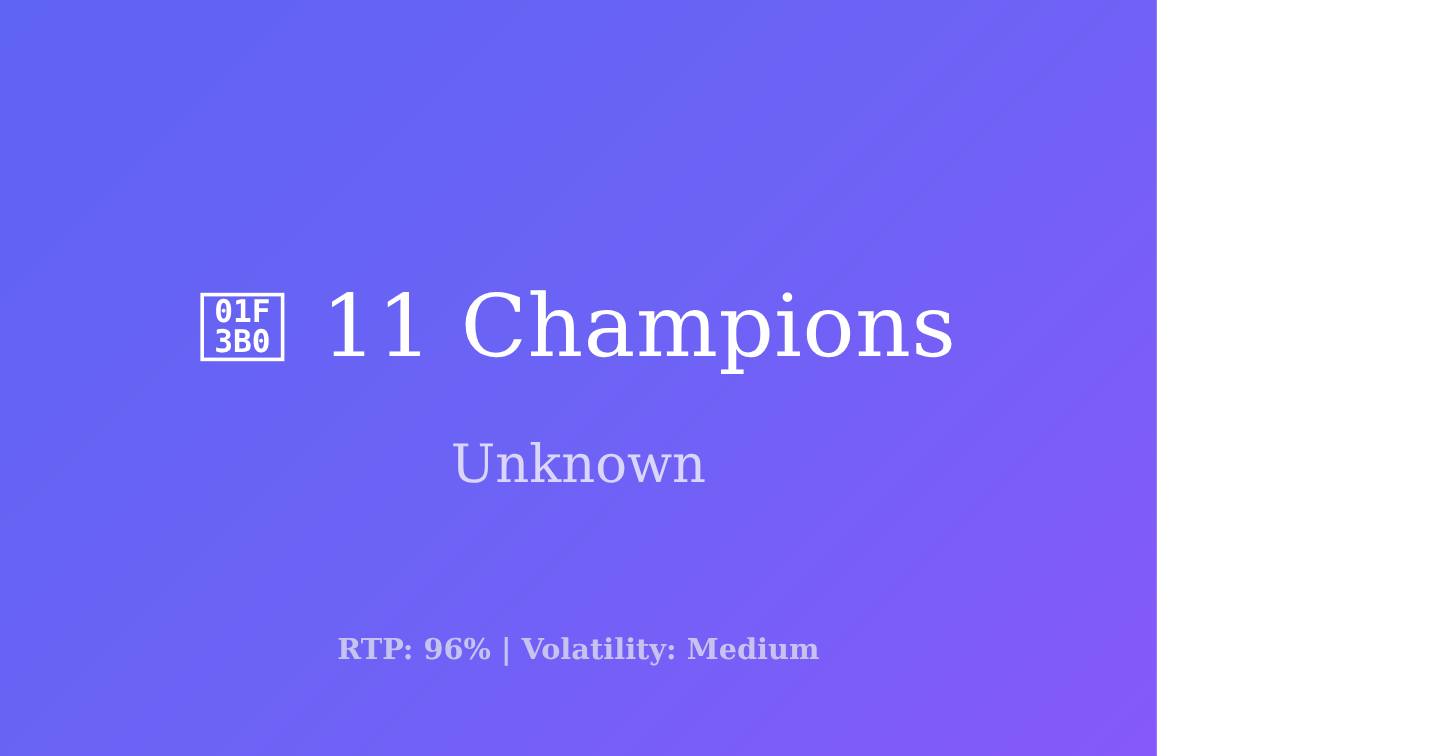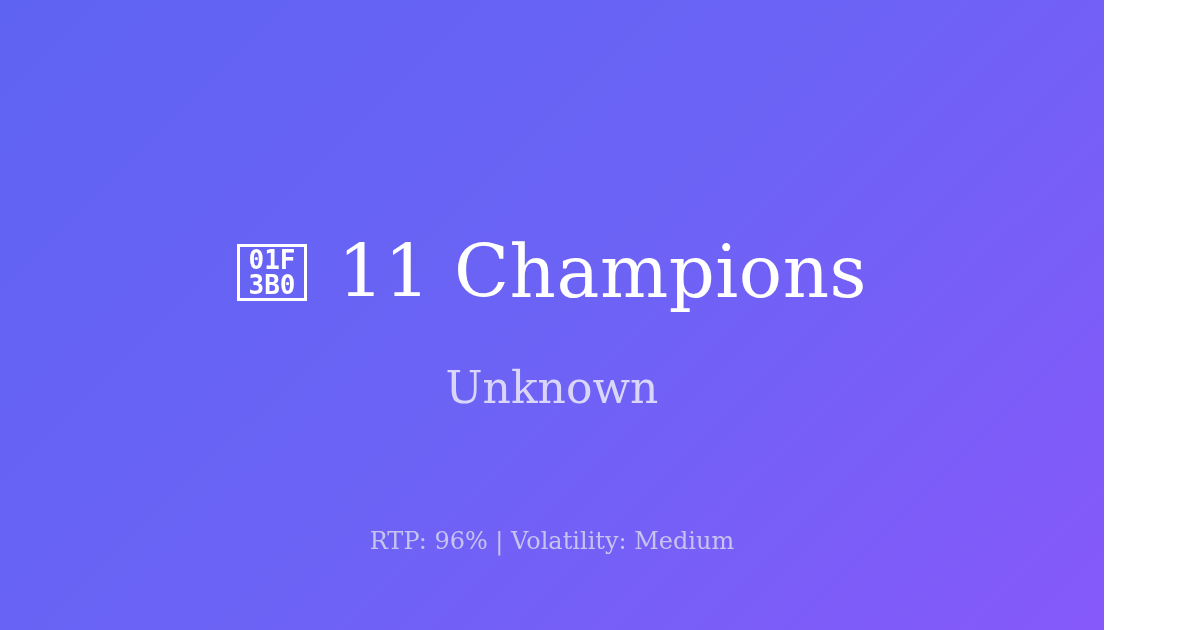--- a/index.html
+++ b/index.html
@@ -9,21 +9,21 @@
 
   body {
     width: 1200px;
     height: 630px;
     overflow: hidden;
     font-family: "DejaVu Serif", "Liberation Serif", serif;
   }
 
   .og-card {
     position: relative;
-    width: 1104px;
+    width: 964px;
     height: 630px;
     box-sizing: border-box;
     display: flex;
     flex-direction: column;
     align-items: center;
     justify-content: flex-start;
     background-image: linear-gradient(135deg, #5f63f2 0%, #6c63f5 50%, #8659fa 100%);
   }
 
   
@@ -88,21 +88,21 @@
   }
 
   
   .meta-line {
     position: absolute;
     left: 0;
     right: 0;
     top: 529px;
     text-align: center;
     font-family: "DejaVu Serif", "Liberation Serif", serif;
-    font-weight: 400;
+    font-weight: 700;
     font-size: 24px;
     line-height: 1;
     color: #c7c3ef;
     white-space: pre;
   }
 </style>
 </head>
 <body>
 
 <div class="og-card">

